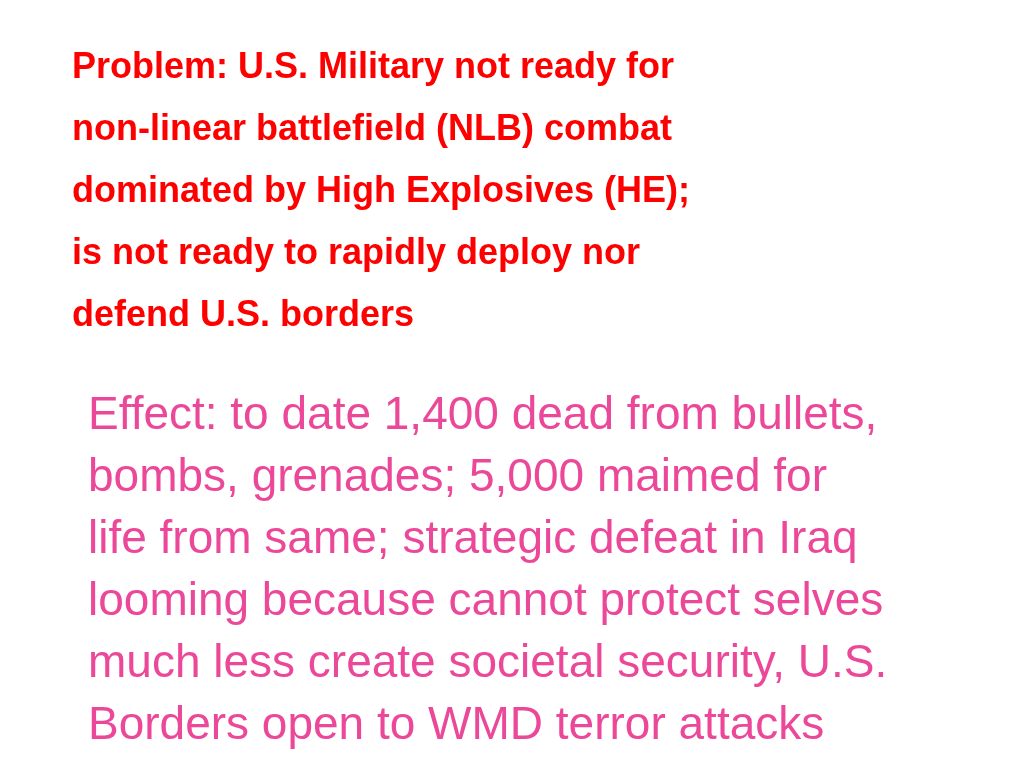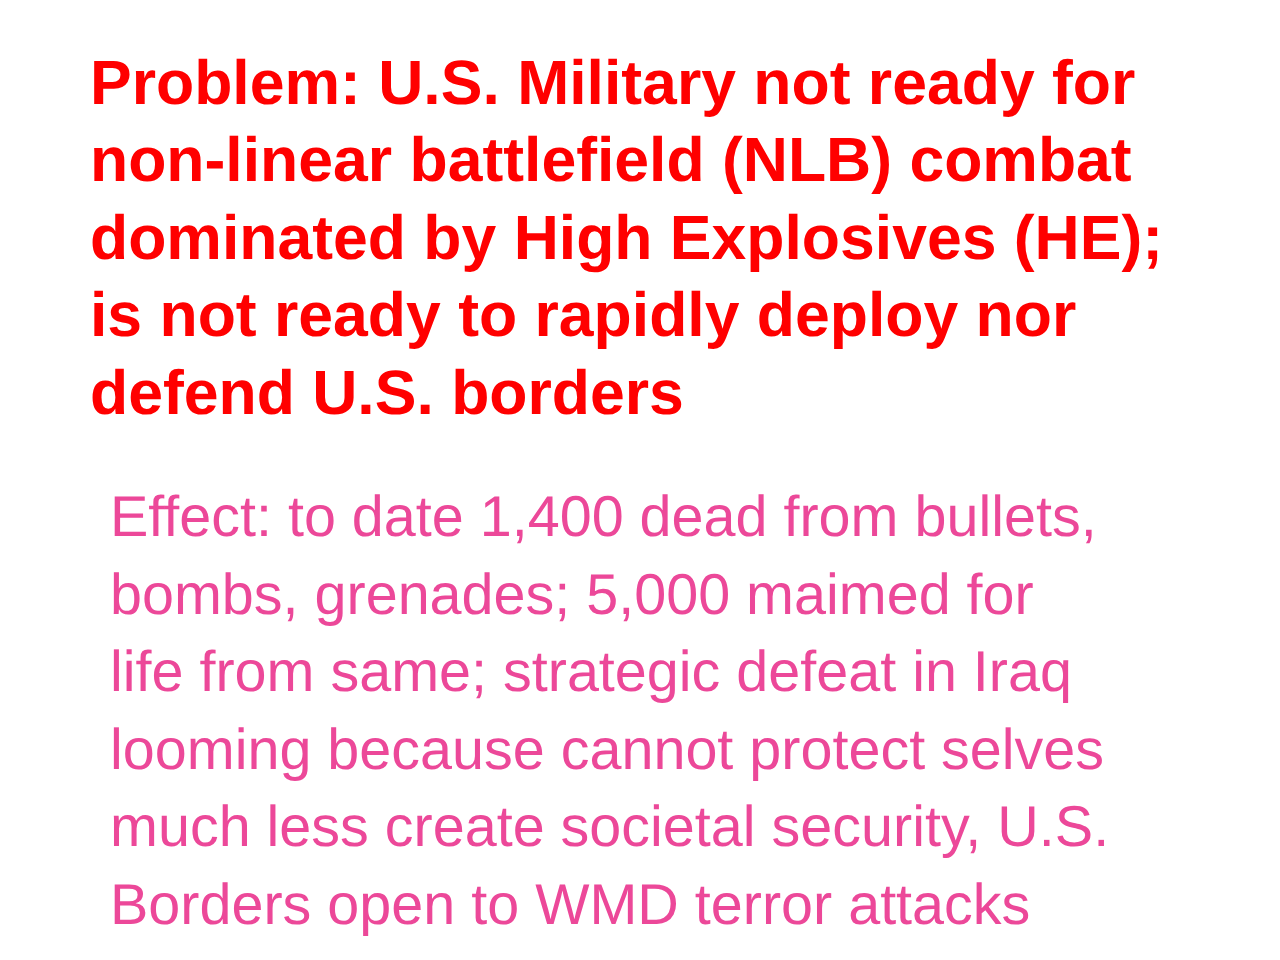--- a/index.html
+++ b/index.html
@@ -15,21 +15,21 @@
     overflow: hidden;
     font-family: "Liberation Sans", sans-serif;
   }
   .slide-title {
     position: absolute;
     left: 72px;
     top: 35px;
     width: 930px;
     margin: 0;
     font-family: "Liberation Sans", sans-serif;
-    font-size: 50px;
+    font-size: 36px;
     line-height: 62px;
     font-weight: bold;
     letter-spacing: 0px;
     white-space: pre-line;
   }
   .slide-body {
     position: absolute;
     left: 72px;
     top: 382px;
     width: 940px;

